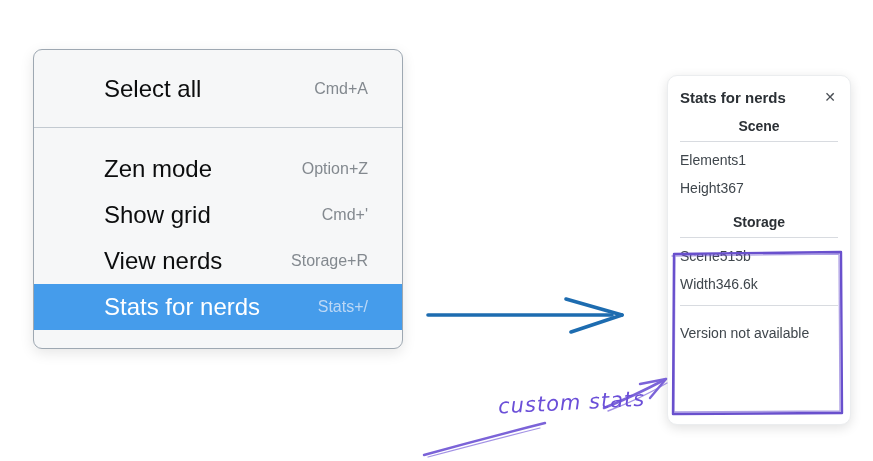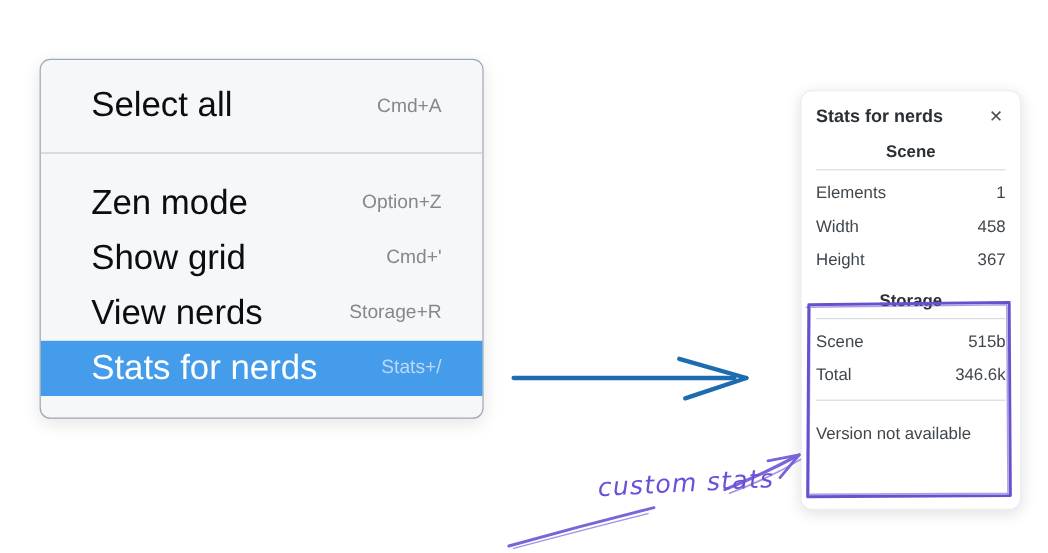--- a/index.html
+++ b/index.html
@@ -12,40 +12,40 @@
     position:absolute;left:33px;top:49px;width:370px;height:300px;
     background:#f6f7f8;border:1.5px solid #9ea8b2;border-radius:9px;
     box-shadow:0 4px 14px rgba(0,0,0,.10);
     box-sizing:border-box;display:flex;flex-direction:column;
   }
   .menu-row{
     display:flex;align-items:center;justify-content:space-between;
     padding:0 34px 0 42px;height:46px;flex:0 0 auto;cursor:default;
   }
   .menu-row.first{height:77px;}
-  .mi-label{font-size:29px;color:#0c0d0e;}
+  .mi-label{font-size:24px;color:#0c0d0e;margin-left:28px;}
   .mi-short{font-size:16px;color:#83898f;}
   .menu-divider{height:1px;background:#c3cad1;margin:0;flex:0 0 auto;}
   .menu-spacer{height:18px;flex:0 0 auto;}
   .menu-row.selected{background:#459ceb;}
   .menu-row.selected .mi-label{color:#ffffff;}
   .menu-row.selected .mi-short{color:#bcd8f6;}
   
   .panel{
     position:absolute;left:667px;top:75px;width:184px;height:350px;
     background:#ffffff;border:1px solid #ebedef;border-radius:10px;
     box-shadow:0 3px 12px rgba(0,0,0,.12);
     box-sizing:border-box;padding:12px 12px 10px 12px;
   }
   .panel-header{display:flex;align-items:center;justify-content:space-between;margin-bottom:6px;}
   .panel-title{font-size:15px;font-weight:bold;color:#2b3035;}
   .panel-close{font-size:14px;color:#4a4f55;cursor:pointer;line-height:1;padding:2px;}
   .sec-head{font-size:14px;font-weight:bold;color:#2b3035;text-align:center;margin-top:12px;}
   .sec-rule{height:1px;background:#d8dbe0;margin:7px 0 4px 0;}
-  .stat-row{display:flex;justify-content:space-between;font-size:14px;color:#3f464c;line-height:28px;}
+  .stat-row{display:flex;justify-content:flex-start;font-size:14px;color:#3f464c;line-height:28px;}
   .ver-note{font-size:14px;color:#3f464c;line-height:26px;margin-top:14px;}
   
   .overlay{position:absolute;left:0;top:0;width:873px;height:461px;pointer-events:none;}
   .annotation-text{
     position:absolute;left:498px;top:390px;width:170px;
     font-family:"DejaVu Sans",sans-serif;font-style:italic;
     font-size:21px;letter-spacing:1px;color:#6b4fd8;
     transform:rotate(-3deg);white-space:nowrap;
   }
 </style>
@@ -85,36 +85,32 @@
       <span class="panel-close">✕</span>
     </div>
 
     <div class="sec-head">Scene</div>
     <div class="sec-rule"></div>
     <div class="stat-row">
       <span>Elements</span>
       <span>1</span>
     </div>
     <div class="stat-row">
-      <span>Width</span>
-      <span>458</span>
-    </div>
-    <div class="stat-row">
       <span>Height</span>
       <span>367</span>
     </div>
 
     <div class="sec-head">Storage</div>
     <div class="sec-rule"></div>
     <div class="stat-row">
       <span>Scene</span>
       <span>515b</span>
     </div>
     <div class="stat-row">
-      <span>Total</span>
+      <span>Width</span>
       <span>346.6k</span>
     </div>
 
     <div class="sec-rule"></div>
     <div class="ver-note">Version not available</div>
   </div>
 
   <svg class="overlay" viewBox="0 0 873 461">
 
     <g stroke="#1d6cb0" stroke-width="3.6" fill="none" stroke-linecap="round">

